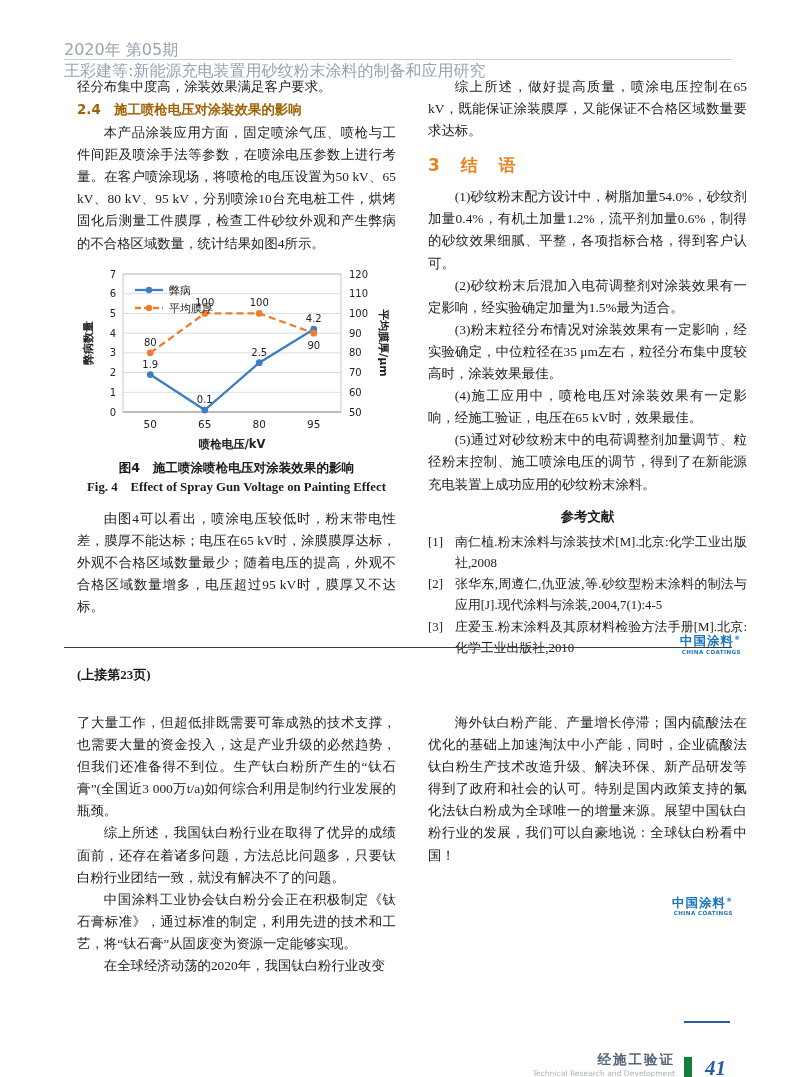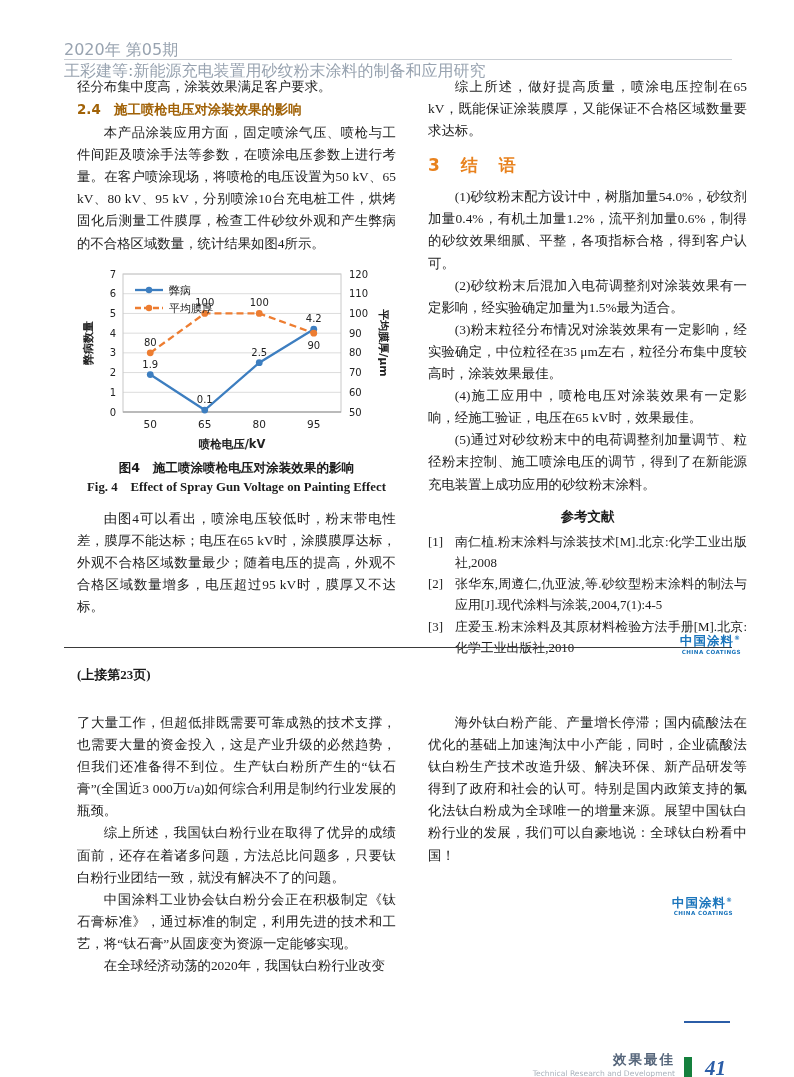--- a/index.html
+++ b/index.html
@@ -185,19 +185,19 @@
     <p class="bp ind">海外钛白粉产能、产量增长停滞；国内硫酸法在优化的基础上加速淘汰中小产能，同时，企业硫酸法钛白粉生产技术改造升级、解决环保、新产品研发等得到了政府和社会的认可。特别是国内政策支持的氯化法钛白粉成为全球唯一的增量来源。展望中国钛白粉行业的发展，我们可以自豪地说：全球钛白粉看中国！</p>
     <div class="logo logo-a2">
       <div class="logo-cn"><span>中国涂料</span><sup>®</sup></div>
       <div class="logo-en">CHINA COATINGS</div>
     </div>
   </div>
 </div>
 
 <div class="footer">
   <div class="f-text">
-    <div class="f-cn">效果最佳</div>
+    <div class="f-cn">经施工验证</div>
     <div class="f-en">Technical Research and Development</div>
   </div>
   <div class="f-pagebox">
     <div class="f-num">41</div>
   </div>
 </div>
 
 </body></html>

